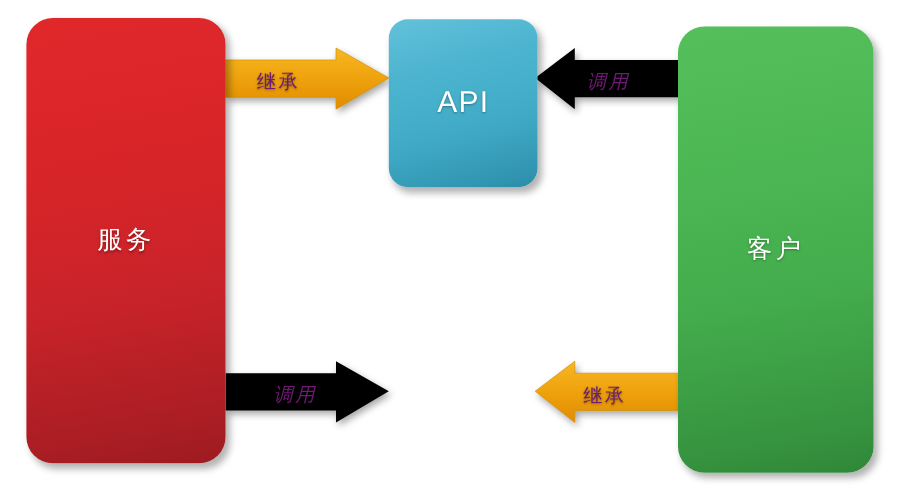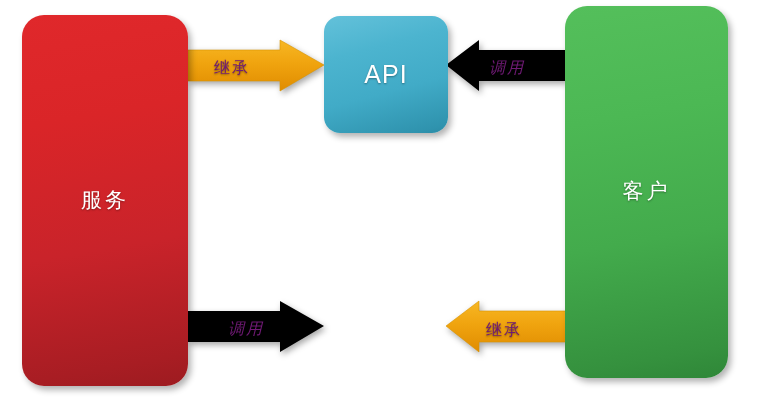--- a/index.html
+++ b/index.html
@@ -51,41 +51,41 @@
 
   #node-service {
     left: 22px;
     top: 15px;
     width: 166px;
     height: 371px;
     background: linear-gradient(170deg, #e0282b 0%, #da2528 28%, #c9232a 62%, #a81d23 92%, #9d1b20 100%);
   }
   #node-client {
     left: 565px;
-    top: 6px;
+    top: 22px;
     width: 163px;
     height: 372px;
     background: linear-gradient(170deg, #54bf5b 0%, #4cb854 30%, #43ab4c 62%, #35913e 92%, #2f8738 100%);
   }
 
   
   .iface {
     border-radius: 16px;
     box-shadow: 3px 4px 6px rgba(0,0,0,0.30);
   }
   .iface .node-label {
     font-size: 25px;
     font-weight: 400;
     letter-spacing: 1px;
   }
   #node-api {
     left: 324px;
     top: 16px;
     width: 124px;
-    height: 117px;
+    height: 140px;
     background: linear-gradient(165deg, #63c1da 0%, #4cb4cf 30%, #41abc7 62%, #2f93ae 94%, #2b8aa4 100%);
   }
   #node-spi {
     left: 324px;
     top: 277px;
     width: 124px;
     height: 113px;
     background: linear-gradient(165deg, #f0883a 0%, #ea7c2c 28%, #e2701f 62%, #cd5f10 94%, #c4590d 100%);
   }
 

